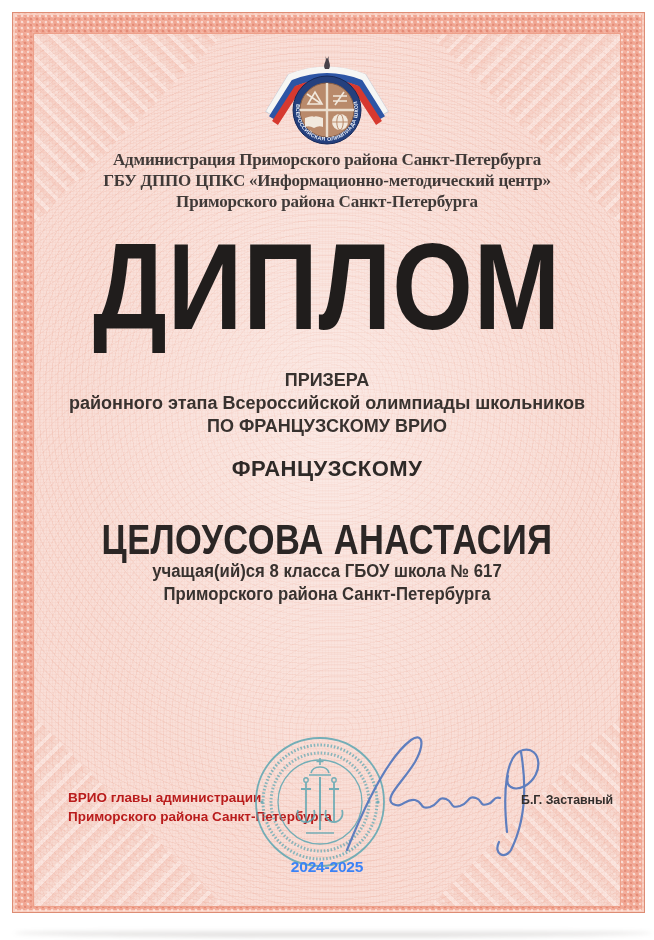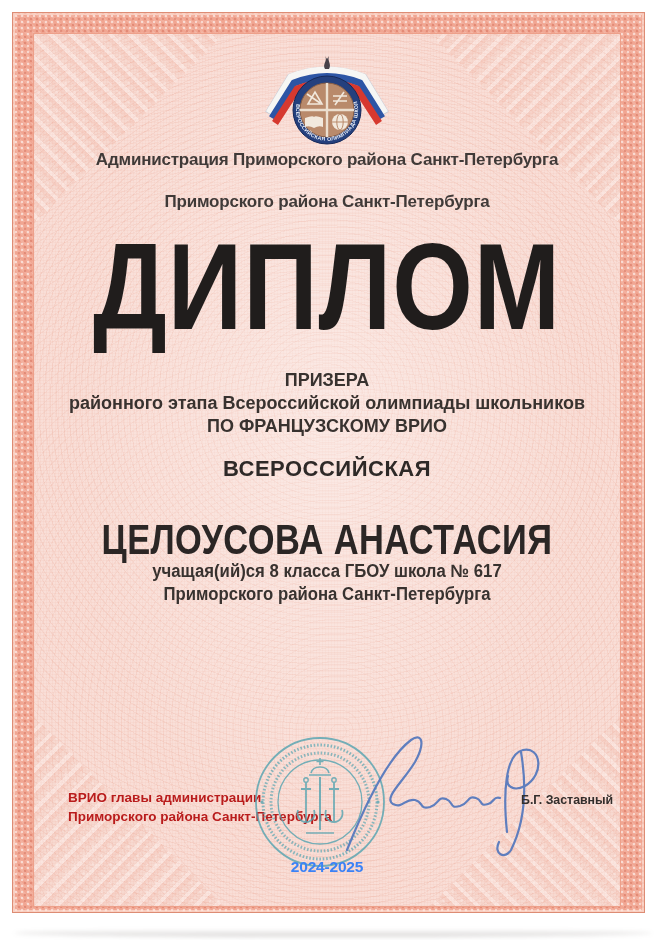--- a/index.html
+++ b/index.html
@@ -50,21 +50,21 @@
   .corner.tr{right:0;top:0;clip-path:polygon(0 0,100% 0,100% 100%);
     background-image:repeating-linear-gradient(-45deg, rgba(238,168,148,0.45) 0 4px, rgba(253,242,238,0.65) 4px 8px, rgba(238,168,148,0.18) 8px 14px), radial-gradient(circle, rgba(255,255,255,0.6) 1px, transparent 2px);}
   .corner.bl{left:0;bottom:0;clip-path:polygon(0 0,0 100%,100% 100%);
     background-image:repeating-linear-gradient(-45deg, rgba(238,168,148,0.45) 0 4px, rgba(253,242,238,0.65) 4px 8px, rgba(238,168,148,0.18) 8px 14px), radial-gradient(circle, rgba(255,255,255,0.6) 1px, transparent 2px);}
   .corner.br{right:0;bottom:0;clip-path:polygon(100% 0,100% 100%,0 100%);}
 
   .content{position:absolute;inset:0;z-index:3;color:#363130;}
   .cline{position:absolute;left:0;width:100%;text-align:center;font-weight:bold;}
 
   .logo-wrap{position:absolute;left:0;top:54px;width:100%;text-align:center;}
-  .org{top:149px;font-size:17px;line-height:21.5px;color:#403a38;letter-spacing:-0.2px;}
+  .org{top:149px;font-size:17px;line-height:21.5px;color:#403a38;letter-spacing:-0.2px;font-family:Liberation Serif, serif;}
   .title{
     top:231px;font-size:122px;line-height:112px;color:#201d1c;
     transform:scaleX(0.85);transform-origin:50% 50%;letter-spacing:1px;
   }
   .award{top:369px;font-size:18px;line-height:23px;color:#38322f;}
   .awarded{top:456px;font-size:22px;letter-spacing:0.5px;color:#2e2927;}
   .name{
     top:518px;font-size:42px;line-height:44px;color:#2b2625;
     transform:scaleX(0.82);transform-origin:50% 50%;letter-spacing:0.5px;
   }
@@ -123,29 +123,30 @@
         <path d="M71,68 H87" stroke="#b98a6b" stroke-width="1"></path>
 
         <path id="ringPath" d="M36,48 A31,31 0 1 0 96,48" fill="none"></path>
         <text font-size="5.2" font-weight="bold" fill="#eef2fa" letter-spacing="0.4">
           <textPath href="#ringPath" startOffset="2">ВСЕРОССИЙСКАЯ ОЛИМПИАДА ШКОЛЬНИКОВ</textPath>
         </text>
       </svg>
     </div>
 
     <div class="cline org" style="top:149px">Администрация Приморского района Санкт-Петербурга</div>
+    <div class="cline org" style="top:170px">ГБУ ДППО ЦПКС «Информационно-методический центр»</div>
     <div class="cline org" style="top:191px">Приморского района Санкт-Петербурга</div>
 
     <div class="cline title">ДИПЛОМ</div>
 
     <div class="cline award" style="top:369px">ПРИЗЕРА</div>
     <div class="cline award" style="top:392px">районного этапа Всероссийской олимпиады школьников</div>
     <div class="cline award" style="top:415px">ПО ФРАНЦУЗСКОМУ ВРИО</div>
 
-    <div class="cline awarded">ВСЕРОССИЙСКАЯ</div>
+    <div class="cline awarded">ФРАНЦУЗСКОМУ</div>
 
     <div class="cline name">ЦЕЛОУСОВА АНАСТАСИЯ</div>
     <div class="cline details" style="top:560px">учащая(ий)ся 8 класса ГБОУ школа № 617</div>
     <div class="cline details" style="top:583px">Приморского района Санкт-Петербурга</div>
 
     <div class="position">
       <div>ВРИО главы администрации</div>
       <div>Приморского района Санкт-Петербурга</div>
     </div>
 

